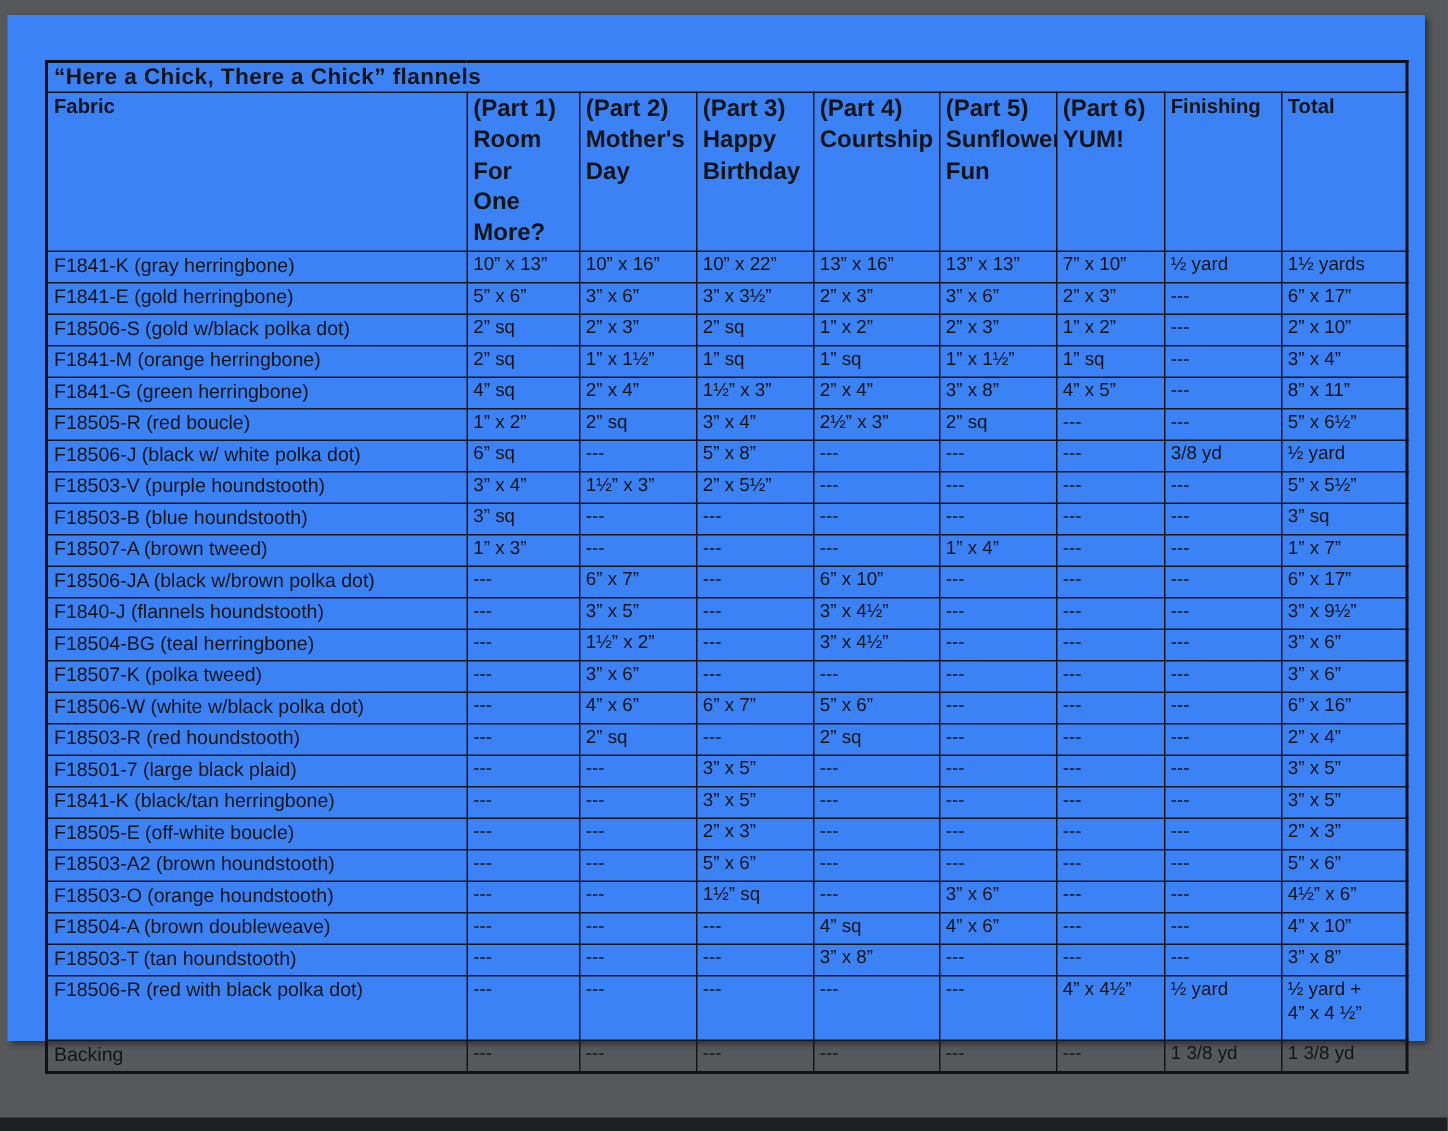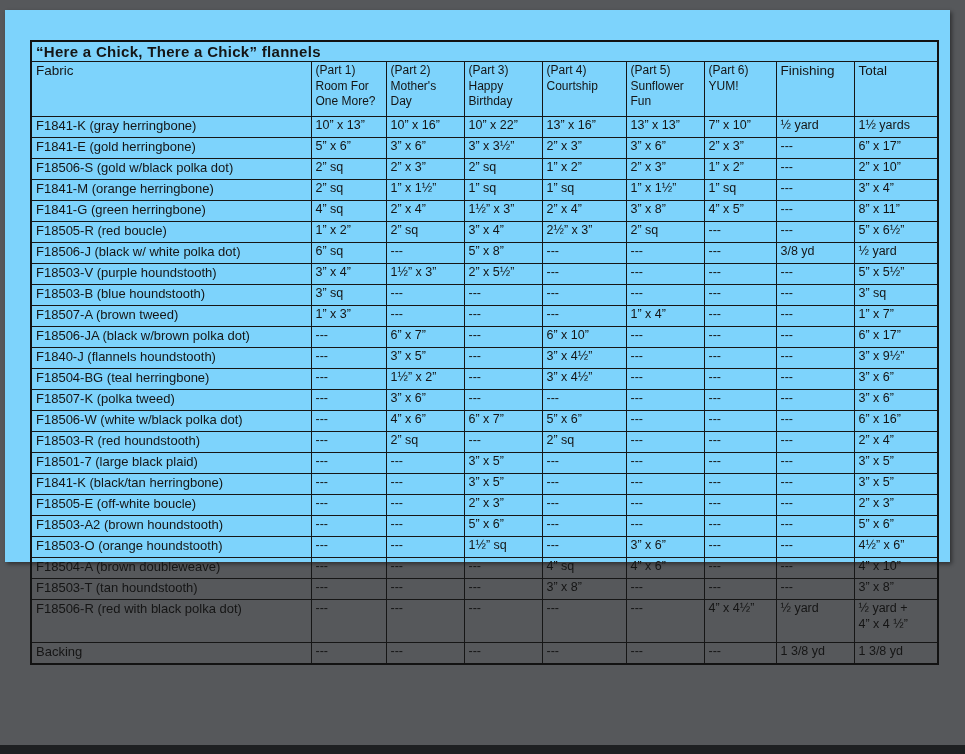--- a/index.html
+++ b/index.html
@@ -6,22 +6,22 @@
     margin: 0; padding: 0;
     width: 965px; height: 754px;
     background: #505356;
     font-family: "Liberation Sans", sans-serif;
     overflow: hidden;
   }
   .viewer-frame { position: relative; width: 965px; height: 754px; background: #56585b; }
   .bottom-dark-bar { position: absolute; left: 0; bottom: 0; width: 100%; height: 9px; background: #1e2022; }
   .page {
     position: absolute; left: 5px; top: 10px;
-    width: 945px; height: 552px;
-    background: #7dd3fc;
+    width: 945px; height: 684px;
+    background: #3b82f6;
     box-shadow: 2px 2px 4px rgba(0,0,0,0.45);
   }
   table.req-table {
     position: absolute; left: 25px; top: 30px;
     width: 907px;
     border-collapse: collapse;
     table-layout: fixed;
     border: 2.5px solid #121212;
     color: #151515;
   }
@@ -34,23 +34,23 @@
     white-space: pre-line;
   }
   .title-cell {
     text-align: center;
     font-weight: bold;
     font-size: 15px;
     height: 18px;
     padding: 1px 0 2px 0;
     letter-spacing: 0.3px;
   }
-  .header-row th { height: 53px; font-weight: normal; }
+  .header-row th { height: 53px; font-weight: bold; }
   .hdr-big { font-size: 13.5px; }
-  .hdr-part { font-size: 12px; line-height: 1.3; }
+  .hdr-part { font-size: 16px; line-height: 1.3; }
   .data-row td {
     height: 19px;
     font-size: 12.5px;
     line-height: 1.25;
   }
   .data-row td.fabric-cell { font-size: 13px; }
   .data-row.tall td { height: 41px; }
 </style>
 </head>
 <body>

